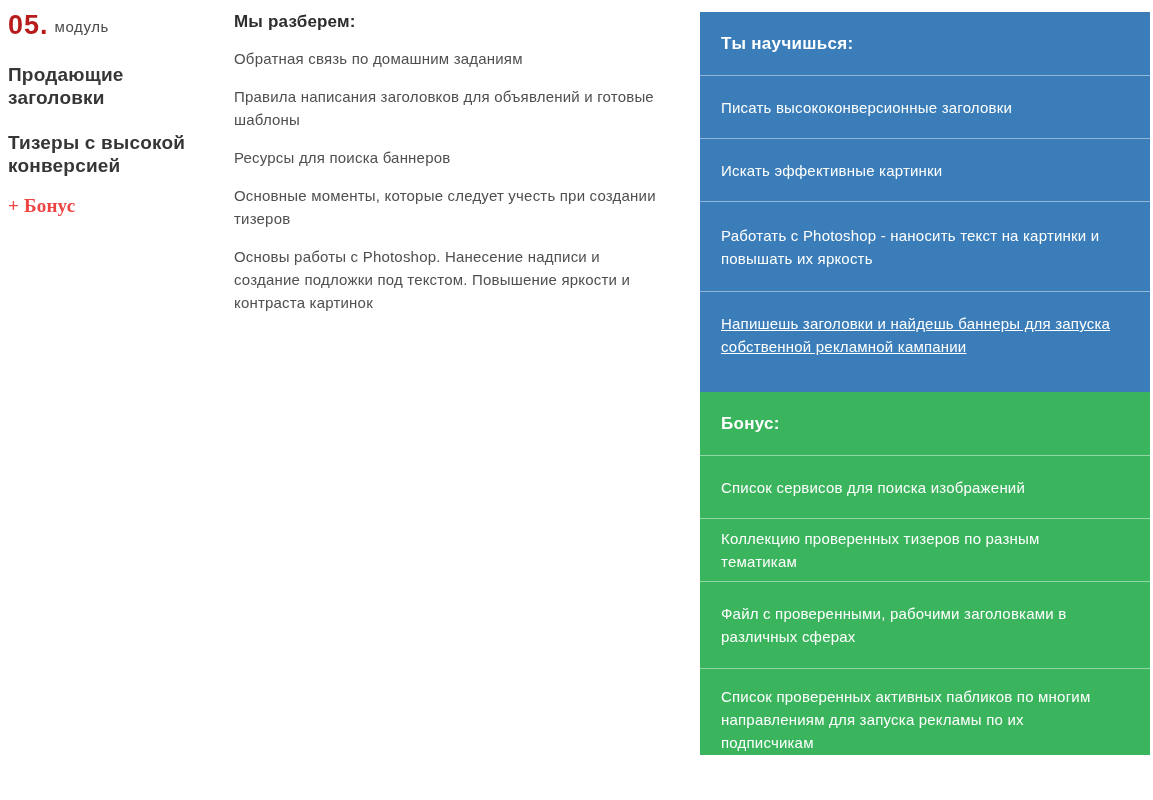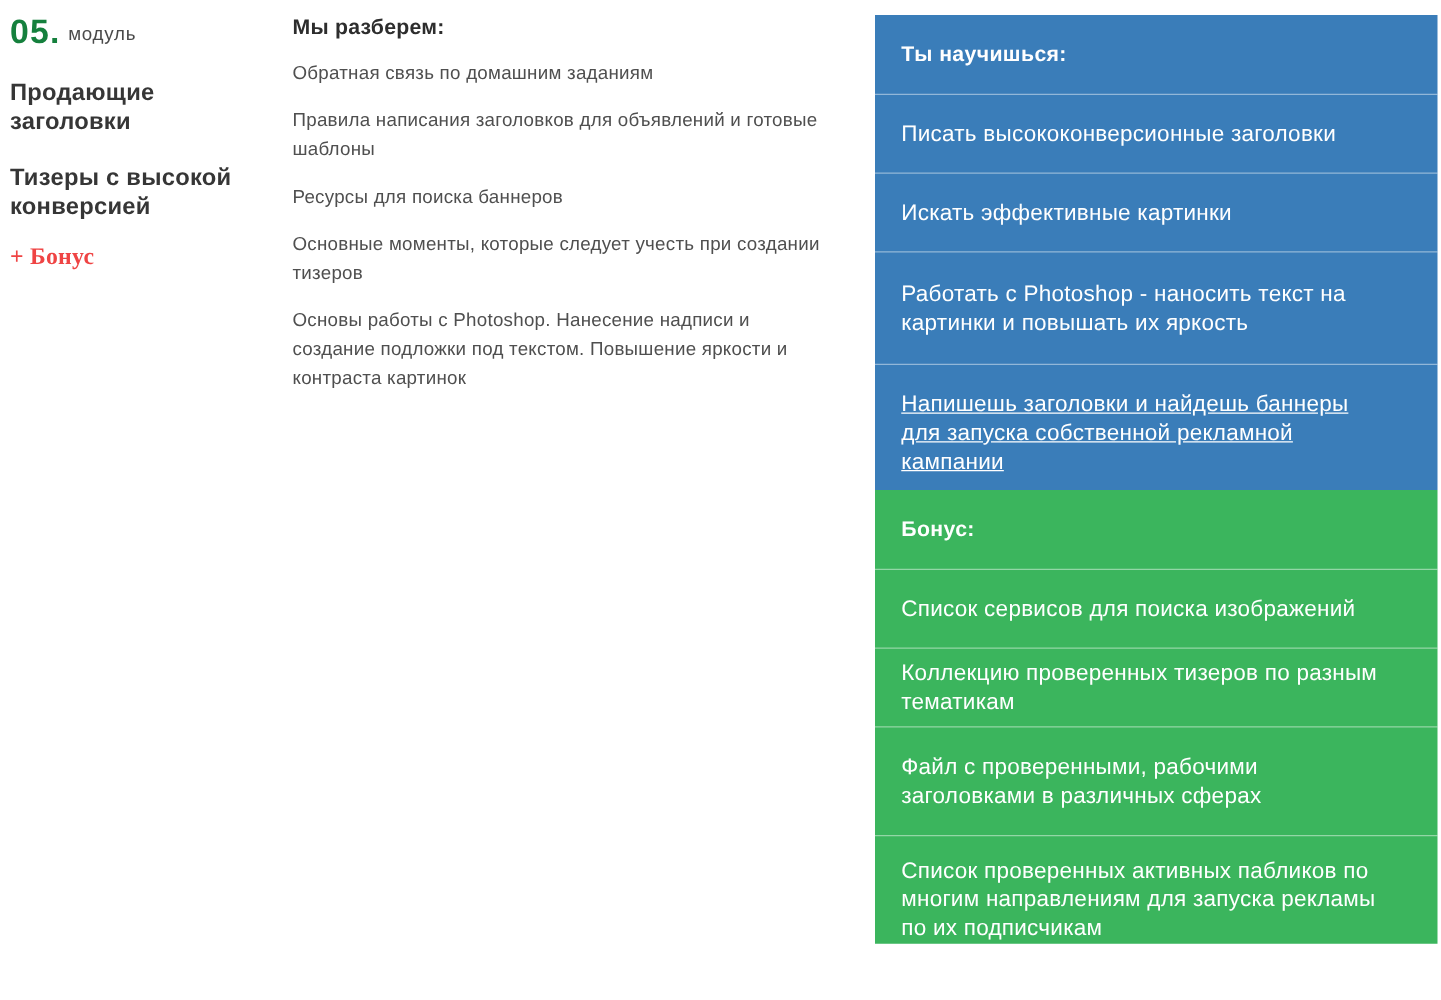--- a/index.html
+++ b/index.html
@@ -21,21 +21,21 @@
   }
   .module-line {
     font-size: 15px;
     color: #4a4a4a;
     letter-spacing: 0.6px;
     white-space: nowrap;
   }
   .module-number {
     font-size: 27px;
     font-weight: bold;
-    color: #15803d;
+    color: #b91c1c;
     letter-spacing: 1px;
     vertical-align: -2px;
   }
   .module-label { margin-left: 6px; }
   .module-title {
     font-size: 19px;
     font-weight: bold;
     color: #363636;
     line-height: 23px;
     margin-top: 22px;
@@ -81,21 +81,21 @@
     width: 450px;
   }
   .panel-section-learn { background: #3a7db9; }
   .panel-section-bonus { background: #3bb55d; }
   .prow {
     box-sizing: border-box;
     display: flex;
     align-items: center;
     padding: 10px 36px 10px 21px;
     color: #ffffff;
-    font-size: 18px;
+    font-size: 15px;
     line-height: 23px;
     letter-spacing: 0.2px;
   }
   .prow + .prow { border-top: 1px solid rgba(255,255,255,0.45); }
   .prow.header {
     font-size: 17px;
     font-weight: bold;
     letter-spacing: 0.3px;
   }
   .h63  { height: 63px; }

